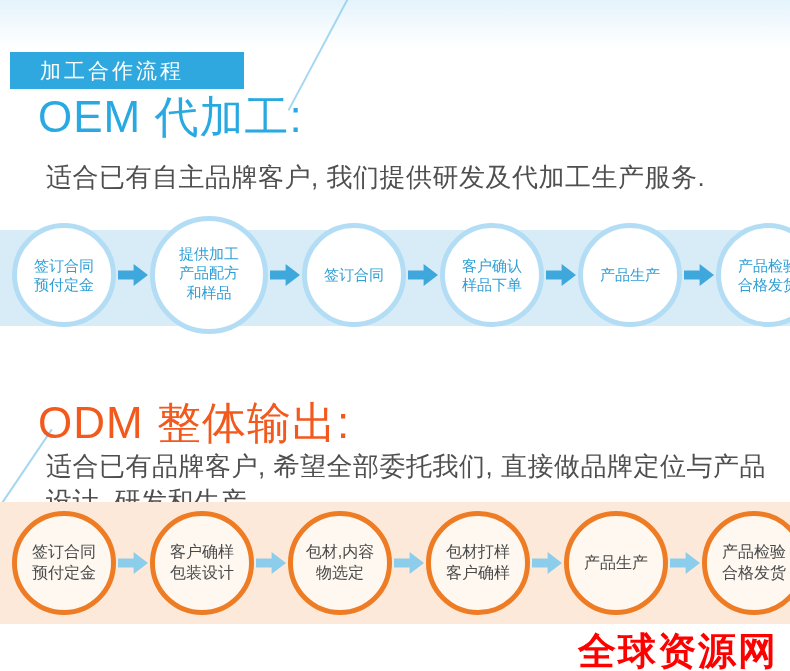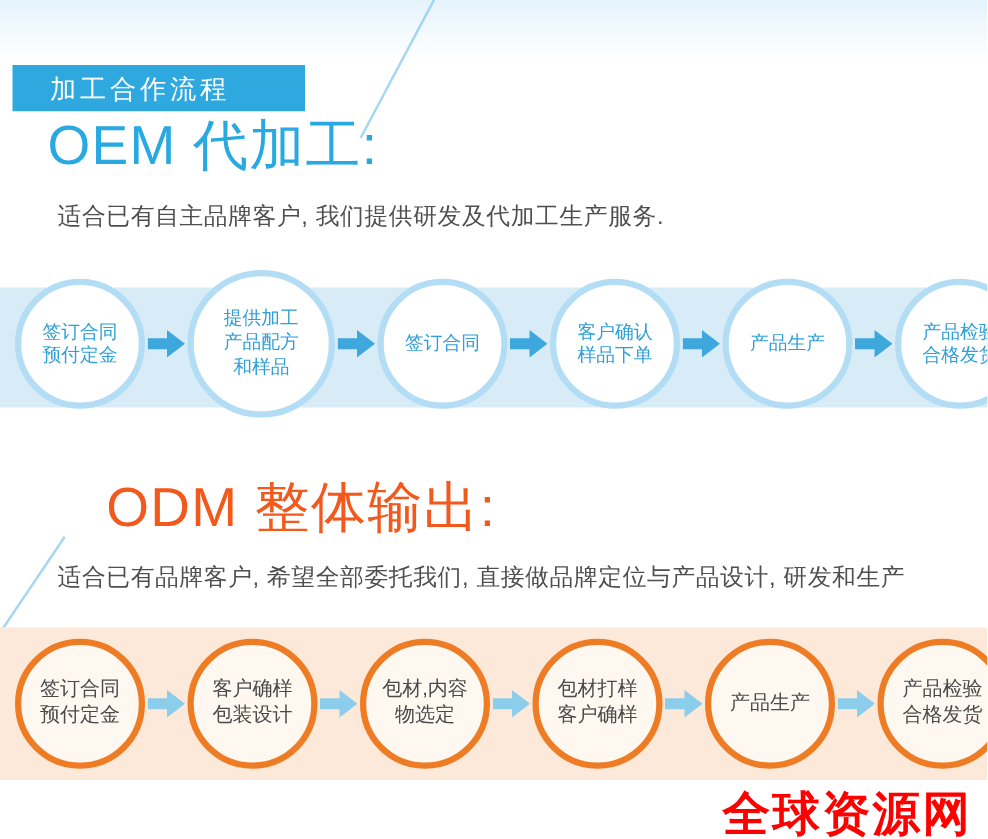--- a/index.html
+++ b/index.html
@@ -36,23 +36,23 @@
   .header-bar span{
     color:#ffffff;font-size:21px;letter-spacing:3px;padding-left:30px;
   }
 
   
   .sec-title{
     position:absolute;left:38px;line-height:1.05;font-size:44px;
     letter-spacing:1px;
   }
   .oem-title{top:94px;color:#29a9e1;}
-  .odm-title{top:384px;color:#f2591c;margin-left:47px;}
+  .odm-title{top:400px;color:#f2591c;}
   .sec-sub{
-    position:absolute;left:46px;font-size:19px;color:#4f4f4f;letter-spacing:.5px;
+    position:absolute;left:46px;font-size:26px;color:#4f4f4f;letter-spacing:.5px;
   }
   .oem-sub{top:160px;}
   .odm-sub{top:449px;}
 
   
   .band{position:absolute;left:0;width:790px;}
   .oem-band{top:230px;height:96px;background:#d8ecf8;}
   .odm-band{top:502px;height:122px;background:#fde9d9;}
 
   

